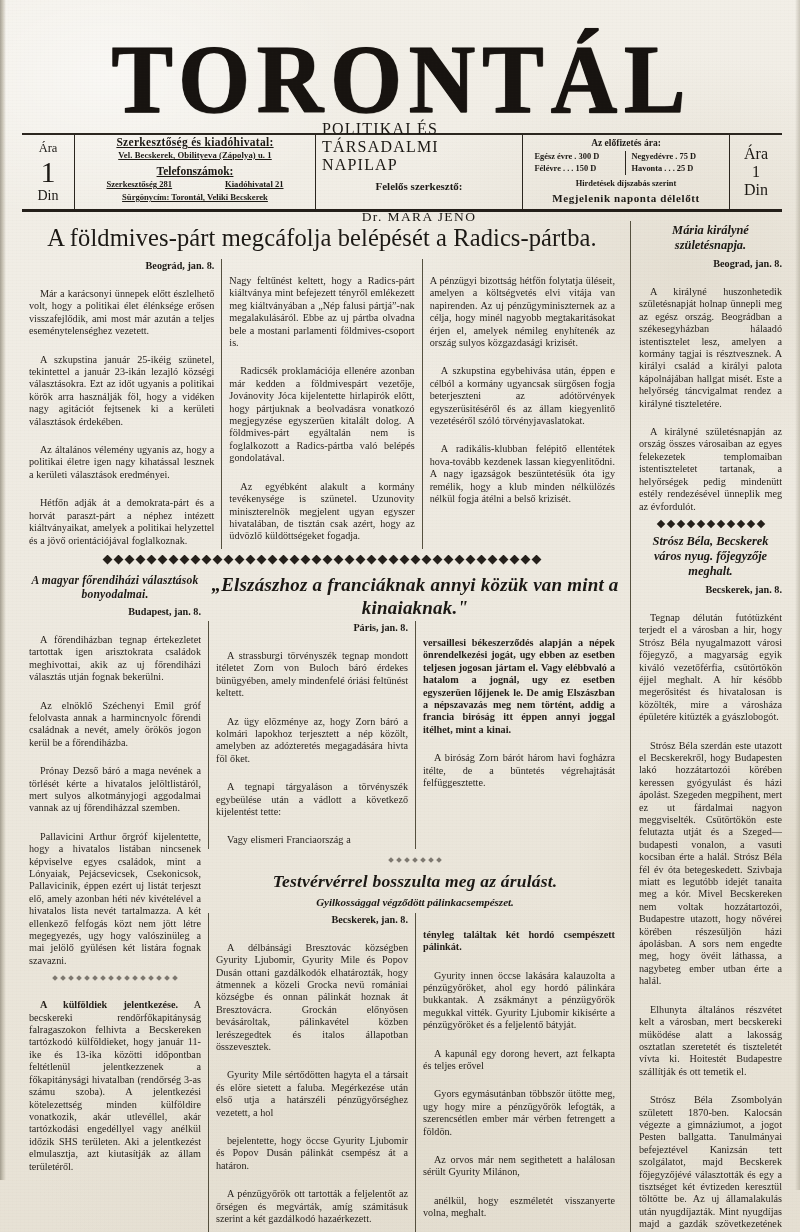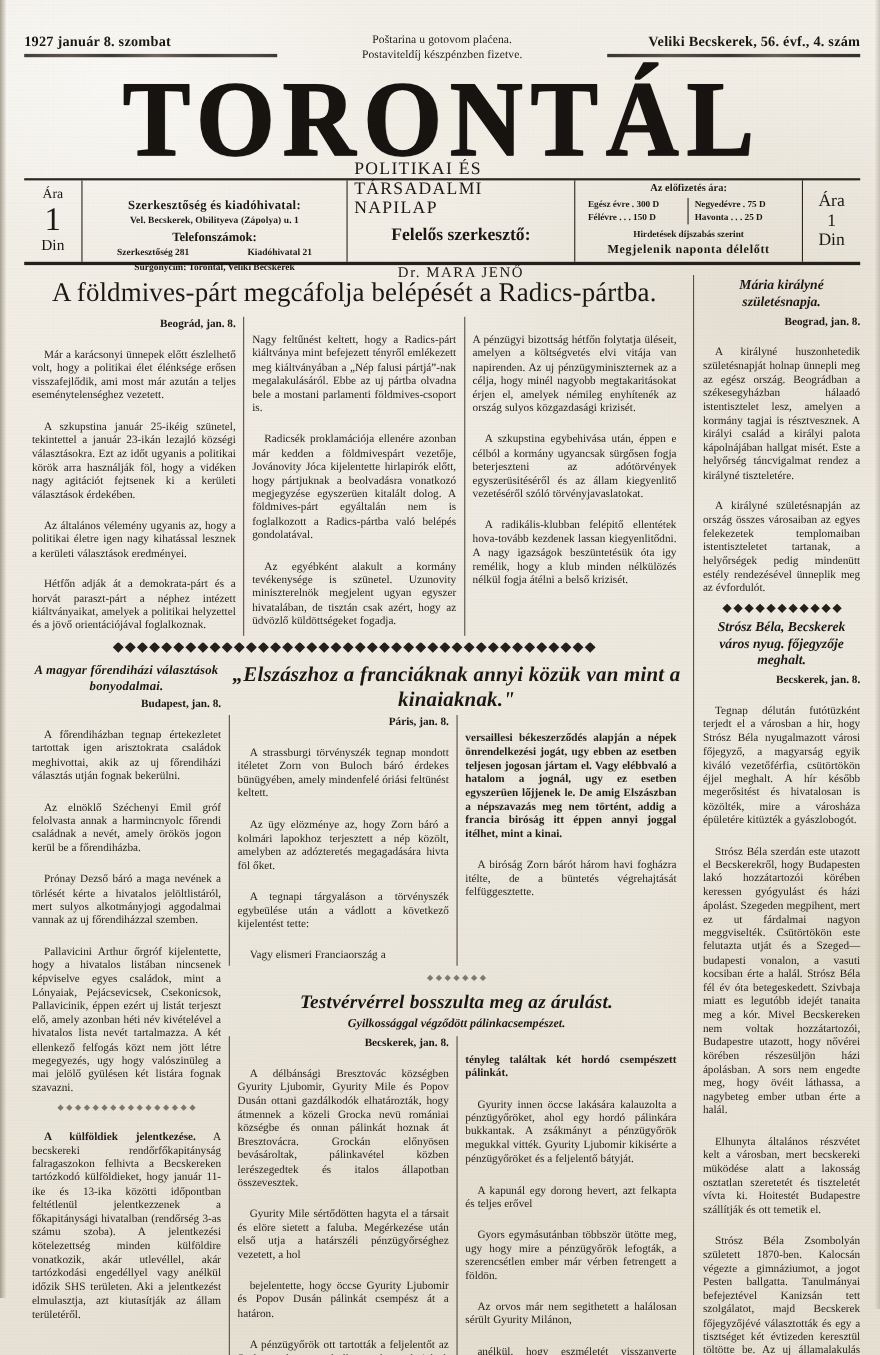--- a/index.html
+++ b/index.html
@@ -65,29 +65,29 @@
   }
 
   
   .info-wrap{margin-top:10px;border-top:2.5px solid #2b261f;border-bottom:3px solid #241f1a;}
   .info{display:flex;align-items:stretch;height:74px;}
   .cell{display:flex;flex-direction:column;justify-content:center;align-items:center;}
   .c-price{width:52px;border-right:1.6px solid #2b261f;}
   .c-price .lbl{font-size:12.5px;}
   .c-price .num{font-size:30px;line-height:32px;font-weight:400;}
   .c-price .cur{font-size:14px;}
-  .c-edit{width:230px;border-right:1.6px solid #2b261f;padding:16px 5px;text-align:center;line-height:1.3;}
+  .c-edit{width:230px;border-right:1.6px solid #2b261f;padding:0 5px;text-align:center;line-height:1.3;text-decoration:underline;}
   .c-edit .t1{font-size:11.5px;font-weight:700;letter-spacing:.3px;}
   .c-edit .t2{font-size:8.6px;font-weight:700;letter-spacing:.1px;}
   .c-edit .t3{font-size:11.5px;font-weight:700;margin-top:3px;}
   .c-edit .t4{font-size:8.6px;font-weight:700;display:flex;justify-content:space-around;}
   .c-edit .t5{font-size:8.6px;font-weight:700;margin-top:2px;}
   .c-mid{flex:1;border-right:1.6px solid #2b261f;text-align:left;padding:4px 6px;}
   .c-mid .mt{font-size:16px;letter-spacing:1.2px;font-weight:400;}
-  .c-mid .ms{font-size:16px;font-weight:700;margin-top:6px;}
+  .c-mid .ms{font-size:11px;font-weight:700;margin-top:6px;}
   .c-mid .mn{font-size:13.5px;letter-spacing:1.4px;margin-top:17px;}
   .c-sub{width:198px;border-right:1.6px solid #2b261f;text-align:center;padding:3px 4px;}
   .c-sub .st{font-size:9.5px;font-weight:700;}
   .c-sub .rows{display:flex;justify-content:center;gap:0;margin-top:3px;font-size:8.4px;font-weight:700;}
   .c-sub .rows .colA{width:86px;text-align:left;border-right:1.2px solid #2b261f;padding-right:4px;}
   .c-sub .rows .colB{width:86px;text-align:left;padding-left:6px;}
   .c-sub .rows div{line-height:1.45;white-space:nowrap;}
   .c-sub .sh{font-size:8.4px;font-weight:700;margin-top:4px;text-align:center;}
   .c-sub .sp{font-size:11px;font-weight:700;letter-spacing:.6px;margin-top:4px;}
   .c-price2{width:52px;}
@@ -150,34 +150,20 @@
 </head>
 <body>
 
 <div class="paper"></div>
 <div class="scan-edge"></div>
 <div class="scan-edge-r"></div>
 
 <div class="sheet">
  <div class="content">
 
-  <div class="topbar">
-    <div class="tb-left">
-      <div class="dateline">1927 január  8. szombat</div>
-      <div class="rule-blot"></div>
-    </div>
-    <div class="tb-mid">
-      <div>Poštarina u gotovom plaćena.</div>
-      <div>Postaviteldíj készpénzben fizetve.</div>
-    </div>
-    <div class="tb-right">
-      <div class="dateline">Veliki Becskerek, 56. évf., 4. szám</div>
-      <div class="rule-blot r2"></div>
-    </div>
-  </div>
 
   <div class="masthead">
     <div class="masthead-title">TORONTÁL</div>
   </div>
 
   <div class="info-wrap">
    <div class="info">
     <div class="cell c-price">
       <div class="lbl">Ára</div>
       <div class="num">1</div>

